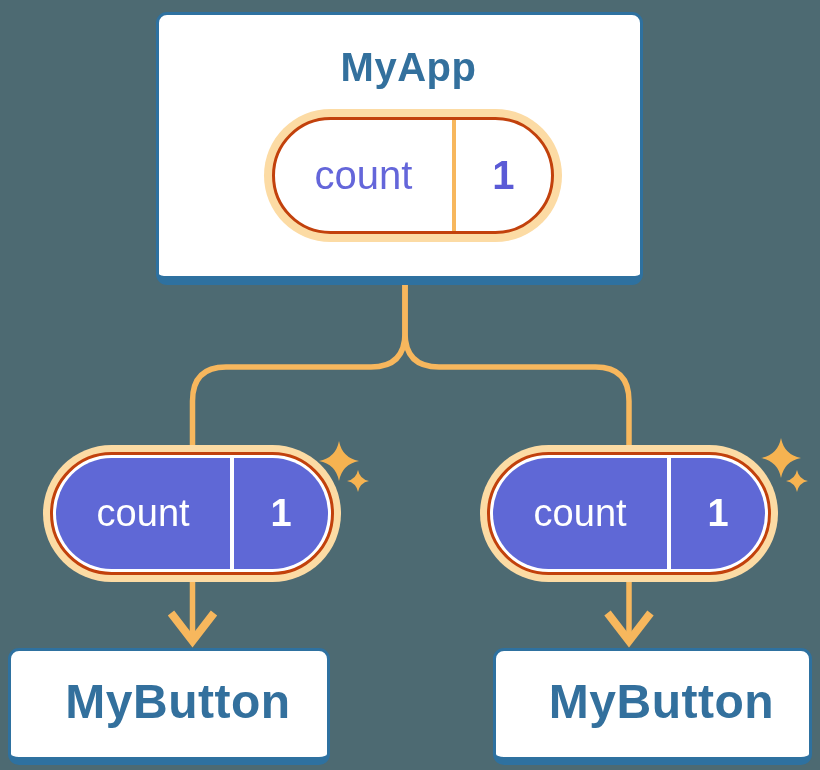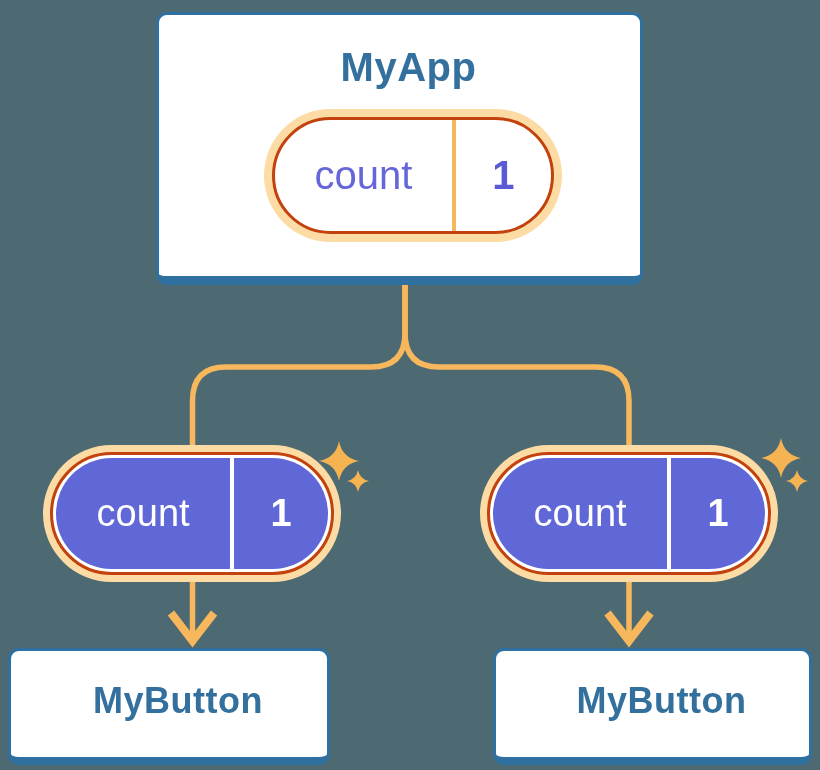--- a/index.html
+++ b/index.html
@@ -40,21 +40,21 @@
   .card-child-right { left: 493px; top: 648px; width: 319px; }
 
   .card-title {
     color: #33709d;
     font-size: 40px;
     font-weight: 600;
     letter-spacing: 0.5px;
     text-align: center;
   }
   .card-root .card-title { margin-top: 30px; }
-  .card-child .card-title { font-size: 36px; margin-top: -6px; }
+  .card-child .card-title { font-size: 48px; margin-top: -6px; }
 
   
   .pill {
     position: absolute;
     border-radius: 999px;
     background: #fcdba4;           
     box-sizing: border-box;
     z-index: 3;
   }
   .pill-ring {

